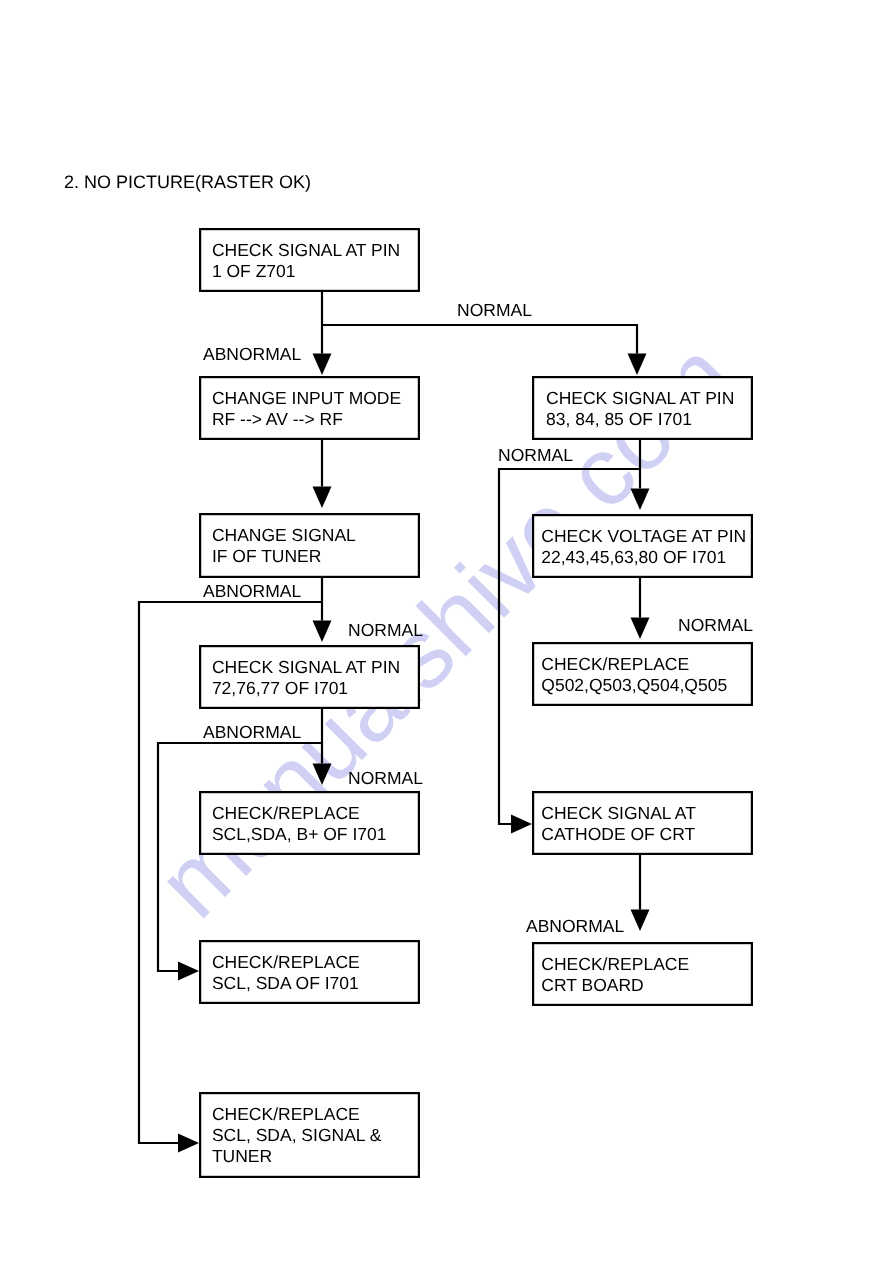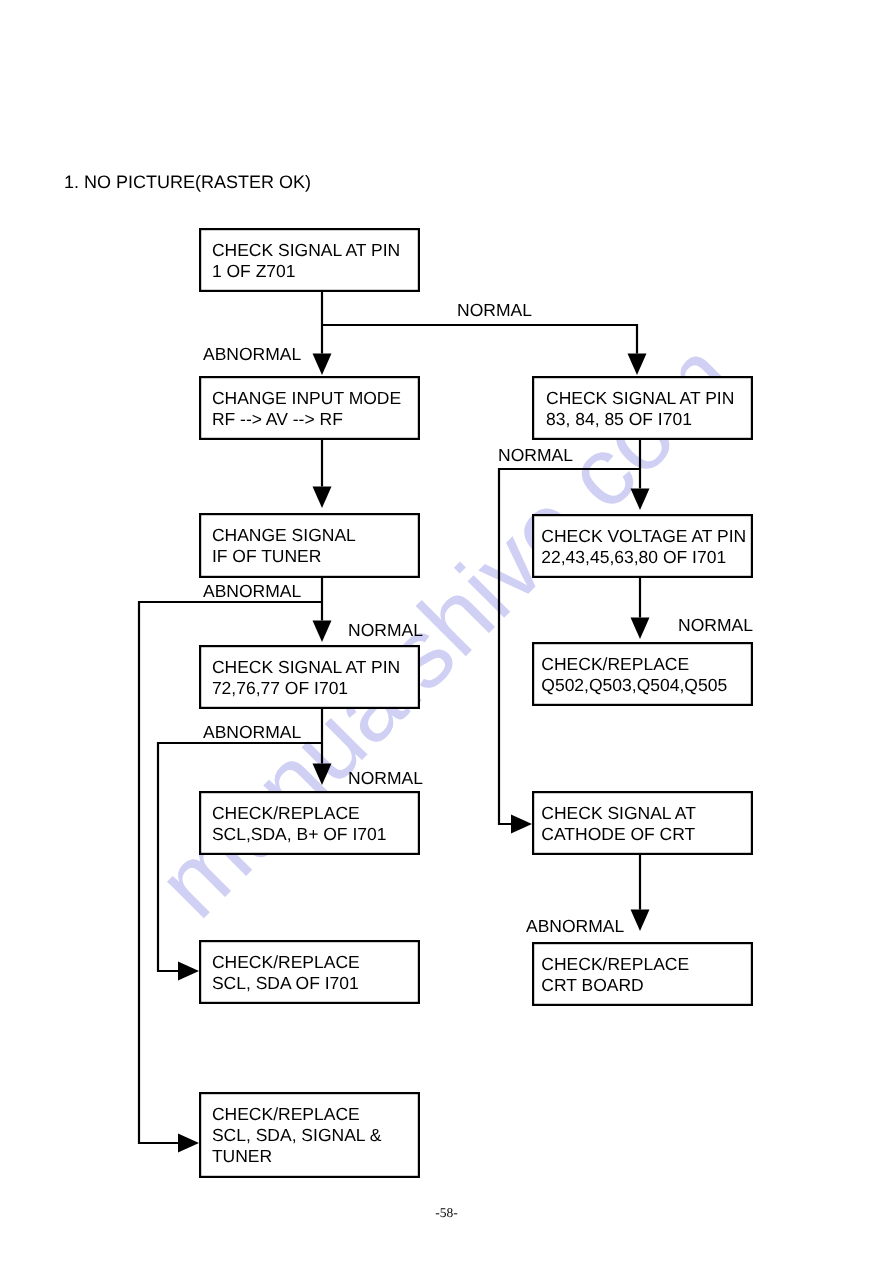--- a/index.html
+++ b/index.html
@@ -134,15 +134,14 @@
       <text class="lbl" x="457" y="316">NORMAL</text>
       <text class="lbl" x="203" y="360">ABNORMAL</text>
       <text class="lbl" x="498" y="461">NORMAL</text>
       <text class="lbl" x="203" y="597">ABNORMAL</text>
       <text class="lbl" x="348" y="636">NORMAL</text>
       <text class="lbl" x="678" y="631">NORMAL</text>
       <text class="lbl" x="203" y="738">ABNORMAL</text>
       <text class="lbl" x="348" y="784">NORMAL</text>
       <text class="lbl" x="526" y="932">ABNORMAL</text>
     </svg>
- <div class="subtitle">1. NO PICTURE(RASTER OK)</div>
- <div class="pagenum">-58-</div>
+ <div class="subtitle">2. NO PICTURE(RASTER OK)</div>
 </div>
 
 </body></html>

